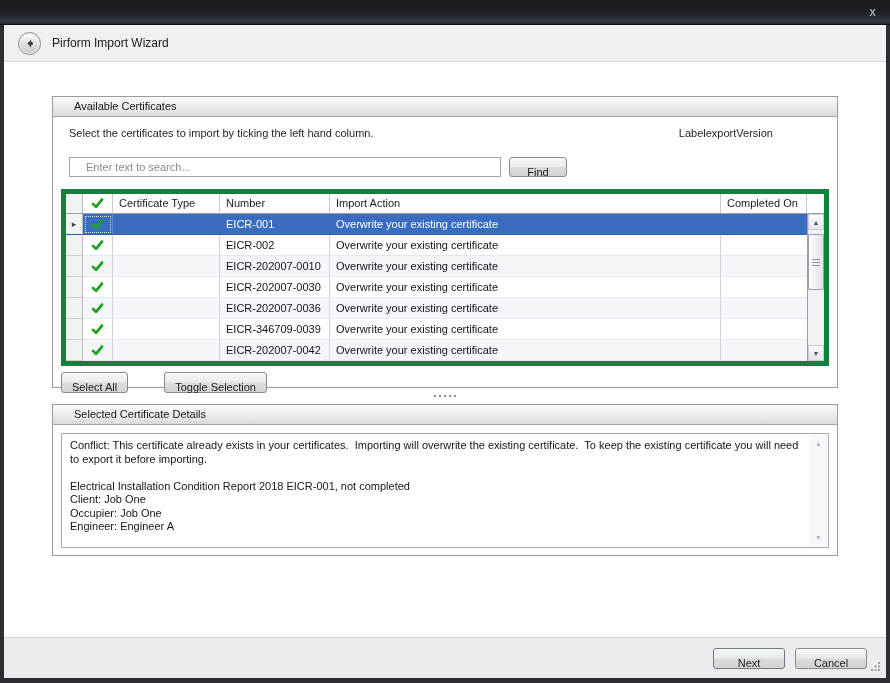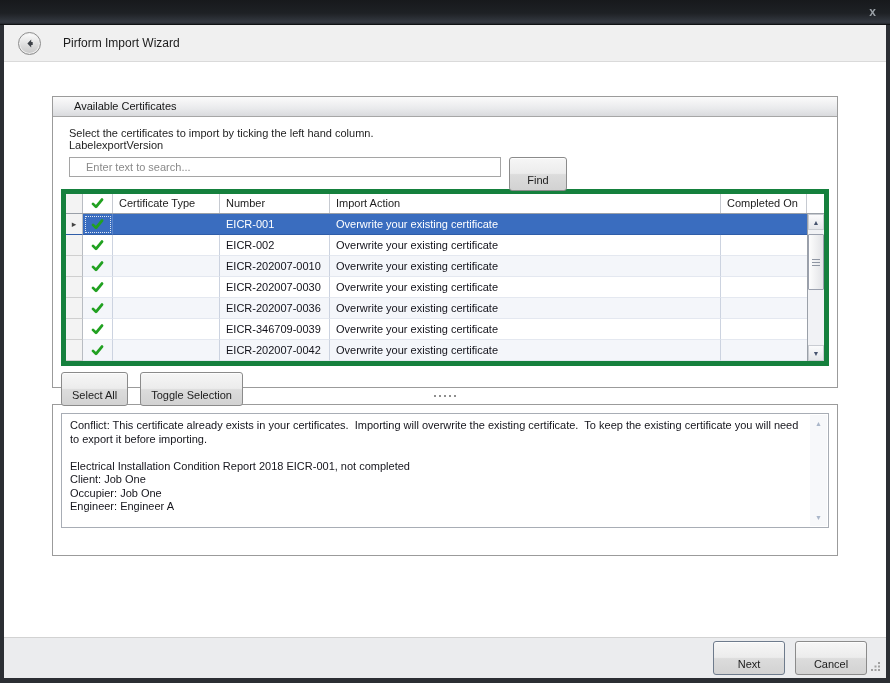--- a/index.html
+++ b/index.html
@@ -20,43 +20,43 @@
     display:flex; flex-direction:column; }
 
   
   .wiz-header { height:37px; background:#f0f0f0; border-bottom:1px solid #dadada;
     display:flex; align-items:center; padding-left:14px; flex:0 0 auto; }
   .back-btn { width:23px; height:23px; border-radius:50%;
     background:linear-gradient(180deg,#fdfdfd,#c6c6c6);
     border:1px solid #8d8d8d; box-shadow:inset 0 0 0 1px #efefef;
     display:flex; align-items:center; justify-content:center; }
   .back-btn svg { display:block; }
-  .wiz-title { margin-left:22px; font-size:12px; color:#1b1b1b; }
+  .wiz-title { margin-left:11px; font-size:12px; color:#1b1b1b; }
 
   
   .content { flex:1 1 auto; position:relative; background:#ffffff; overflow:hidden; }
   .page-heading { margin:24px 0 0 36px; font-size:15px; font-weight:normal; color:#1a7ab0; }
 
   .groupbox { margin:0 48px; border:1px solid #9b9b9b; background:#ffffff; }
   .gb1 { margin-top:34px; height:292px; }
   .gb2 { height:152px; }
   .gb-header { height:20px; line-height:19px; padding-left:21px; font-size:11px; color:#161616;
     background:linear-gradient(180deg,#fbfbfb,#e9eaec 60%,#d9dadd);
     border-bottom:1px solid #a6a6a6; }
   .gb-body { padding:0 8px; height:272px; }
   .gb-body2 { padding:8px; height:131px; }
 
-  .instr-row { display:flex; justify-content:space-between; margin:10px 8px 0 8px; height:14px;flex-direction:column; }
+  .instr-row { display:flex; justify-content:space-between; margin:10px 8px 0 8px; height:14px; }
   .instr-row .ver { margin-right:48px; }
 
   .search-row { display:flex; margin:16px 0 0 8px; height:20px; }
   .search-input { width:432px; height:20px; border:1px solid #a5a5a5; padding:0 16px;
     font-family:"Liberation Sans", sans-serif; font-size:11px; color:#222; }
   .search-input::placeholder { color:#8a8a8a; }
-  .btn { height:20px; padding:16px 10px; font-family:"Liberation Sans", sans-serif; font-size:11px;
+  .btn { height:20px; padding:8px 10px; font-family:"Liberation Sans", sans-serif; font-size:11px;
     color:#1c1c1c; border:1px solid #8b8b8b; border-radius:3px;
     background:linear-gradient(180deg,#f6f6f6,#ececec 48%,#dcdcdc 52%,#d2d2d2);
     box-shadow:inset 0 1px 0 #fdfdfd; }
   .find-btn { margin-left:8px; width:58px; }
 
   
   .grid { margin-top:12px; width:768px; border:5px solid #15803d; background:#fff; }
   .ghead { display:flex; height:20px; background:#ffffff; border-bottom:1px solid #9aa0a8; }
   .hc { border-right:1px solid #c6cad1; padding:0 0 0 6px; line-height:19px; color:#1c1c1c;
     overflow:hidden; white-space:nowrap; }
@@ -95,21 +95,21 @@
     align-items:center; justify-content:center; font-size:7px; color:#46536e;
     background:linear-gradient(180deg,#fbfbfc,#e4e6ea); border:1px solid #c9ccd2; }
   .sb-up { top:0; }
   .sb-down { bottom:0; }
   .sb-thumb { position:absolute; left:0; top:20px; width:16px; height:56px;
     background:linear-gradient(90deg,#fdfdfd,#e2e3e6); border:1px solid #9aa0ad; border-radius:1px;
     display:flex; align-items:center; justify-content:center; }
   .sb-grip { width:8px; height:7px;
     background:repeating-linear-gradient(180deg,#8f96a3 0 1px,transparent 1px 3px); }
 
-  .grid-buttons { display:flex; margin-top:6px; }
+  .grid-buttons { display:flex; margin-top:6px;gap:24px; }
   .grid-buttons .btn { height:21px; }
   .toggle-btn { margin-left:12px; }
 
   
   .splitter { height:16px; display:flex; align-items:center; justify-content:center; }
   .grip-dots { display:flex; gap:3px; }
   .grip-dots i { width:2px; height:2px; background:#8f8f8f; display:block; }
 
   
   .details-box { position:relative; height:115px; border:1px solid #a8adb5; background:#ffffff;
@@ -314,20 +314,21 @@
         <span class="grip-dots">
             <i></i>
             <i></i>
             <i></i>
             <i></i>
             <i></i>
           </span>
       </div>
 
       <div class="groupbox gb2">
+        <div class="gb-header">Selected Certificate Details</div>
         <div class="gb-body2">
           <div class="details-box">
             <div class="details-text">Conflict: This certificate already exists in your certificates.  Importing will overwrite the existing certificate.  To keep the existing certificate you will need to export it before importing.
 
 Electrical Installation Condition Report 2018 EICR-001, not completed
 Client: Job One
 Occupier: Job One
 Engineer: Engineer A</div>
             <div class="dscroll">
               <div class="d-arrow d-up">▲</div>

